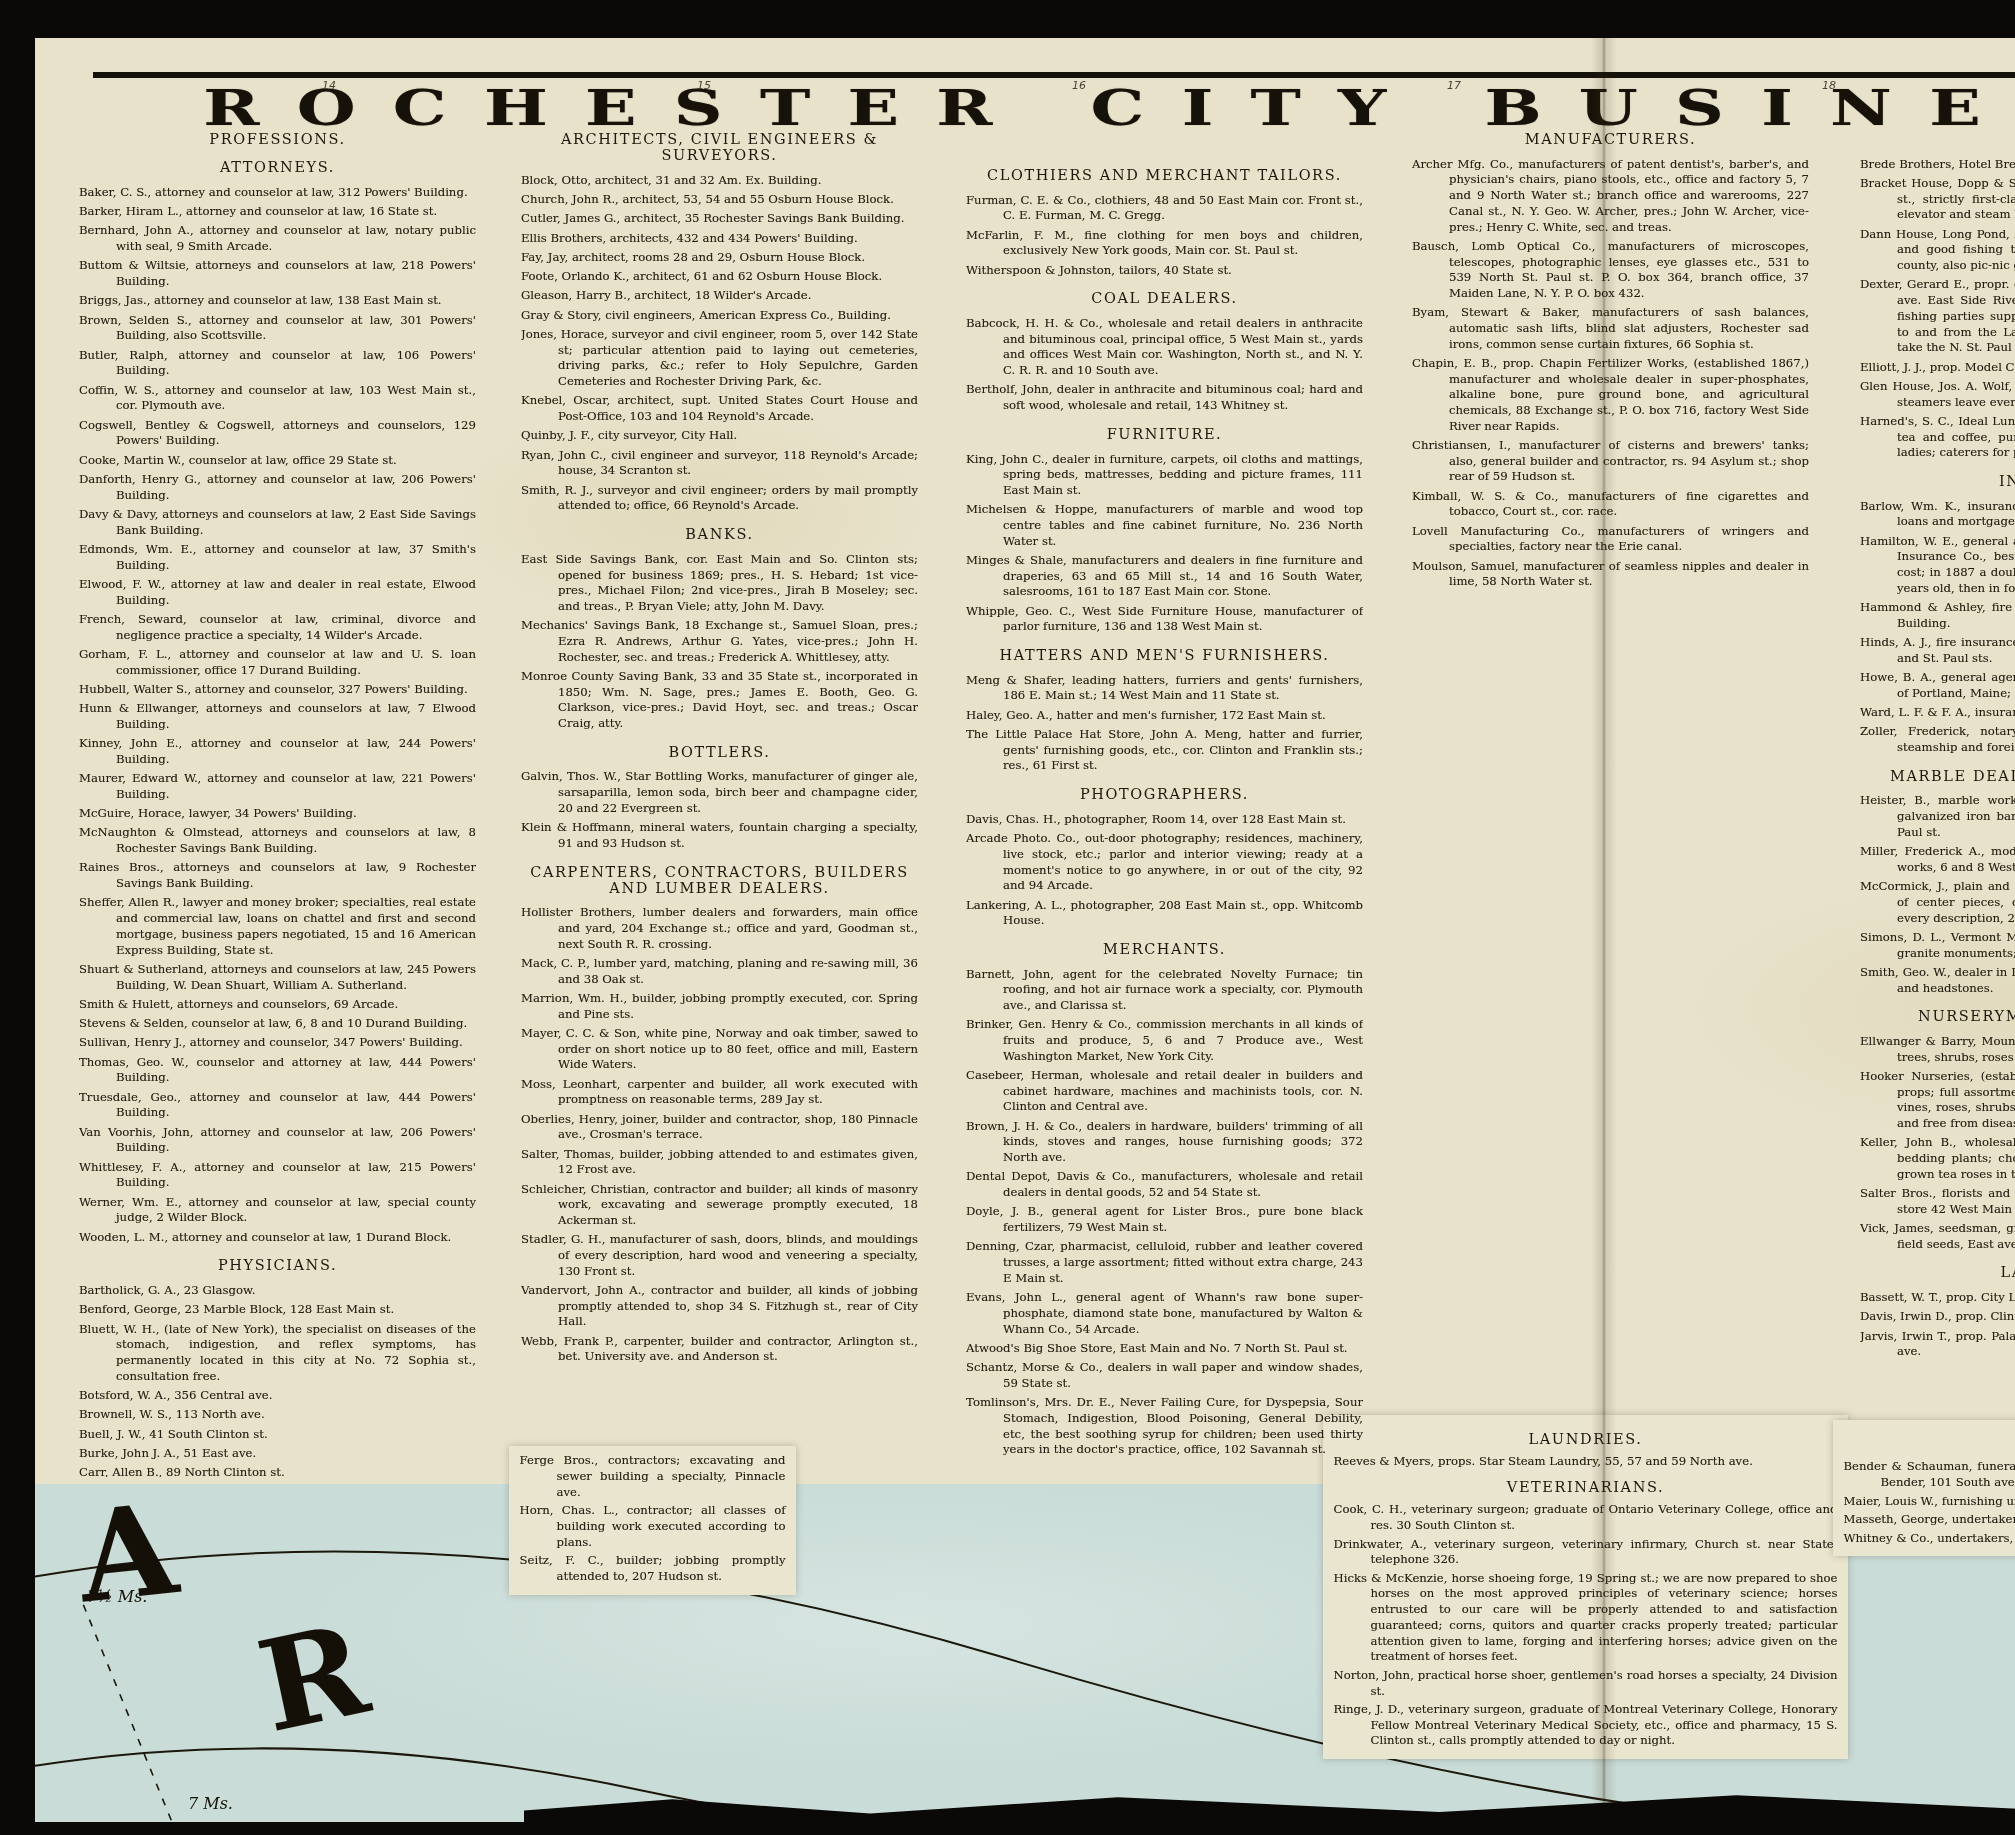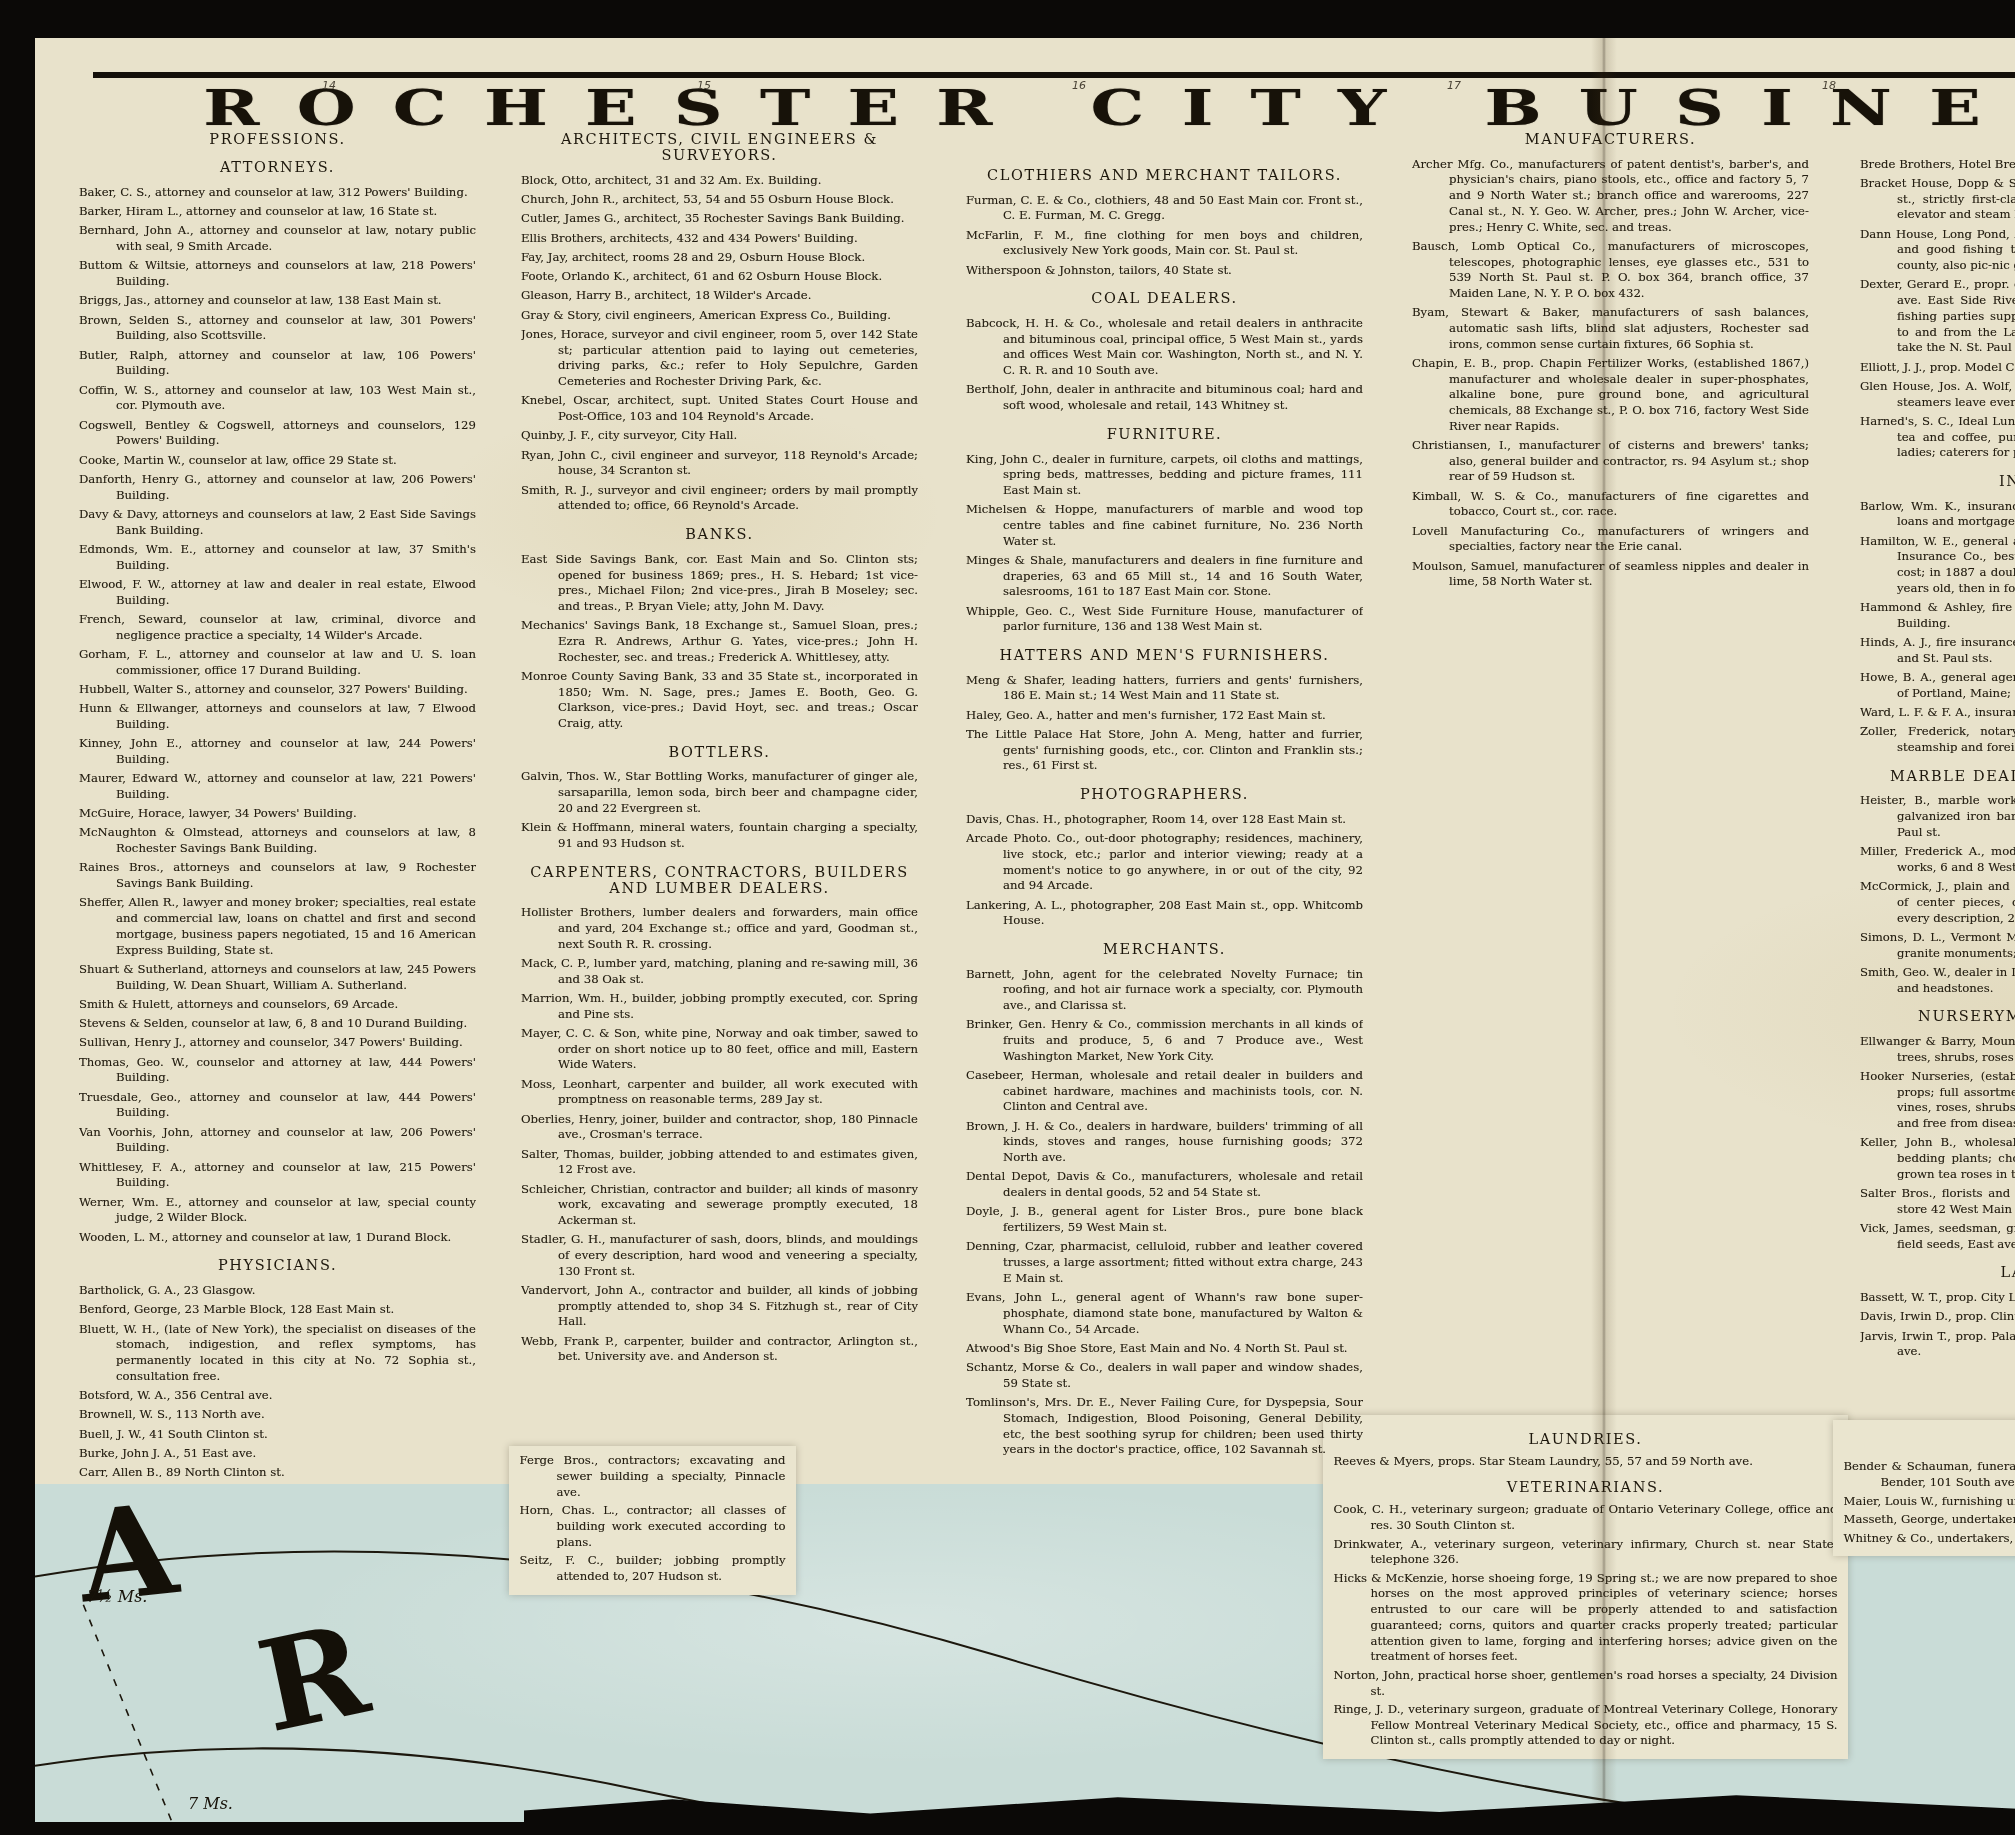--- a/index.html
+++ b/index.html
@@ -207,24 +207,24 @@
       <div class="sec-head">PHOTOGRAPHERS.</div>
       <div class="entry">Davis, Chas. H., photographer, Room 14, over 128 East Main st.</div>
       <div class="entry">Arcade Photo. Co., out-door photography; residences, machinery, live stock, etc.; parlor and interior viewing; ready at a moment's notice to go anywhere, in or out of the city, 92 and 94 Arcade.</div>
       <div class="entry">Lankering, A. L., photographer, 208 East Main st., opp. Whitcomb House.</div>
       <div class="sec-head">MERCHANTS.</div>
       <div class="entry">Barnett, John, agent for the celebrated Novelty Furnace; tin roofing, and hot air furnace work a specialty, cor. Plymouth ave., and Clarissa st.</div>
       <div class="entry">Brinker, Gen. Henry &amp; Co., commission merchants in all kinds of fruits and produce, 5, 6 and 7 Produce ave., West Washington Market, New York City.</div>
       <div class="entry">Casebeer, Herman, wholesale and retail dealer in builders and cabinet hardware, machines and machinists tools, cor. N. Clinton and Central ave.</div>
       <div class="entry">Brown, J. H. &amp; Co., dealers in hardware, builders' trimming of all kinds, stoves and ranges, house furnishing goods; 372 North ave.</div>
       <div class="entry">Dental Depot, Davis &amp; Co., manufacturers, wholesale and retail dealers in dental goods, 52 and 54 State st.</div>
-      <div class="entry">Doyle, J. B., general agent for Lister Bros., pure bone black fertilizers, 59 West Main st.</div>
+      <div class="entry">Doyle, J. B., general agent for Lister Bros., pure bone black fertilizers, 79 West Main st.</div>
       <div class="entry">Denning, Czar, pharmacist, celluloid, rubber and leather covered trusses, a large assortment; fitted without extra charge, 243 E Main st.</div>
       <div class="entry">Evans, John L., general agent of Whann's raw bone super-phosphate, diamond state bone, manufactured by Walton &amp; Whann Co., 54 Arcade.</div>
-      <div class="entry">Atwood's Big Shoe Store, East Main and No. 4 North St. Paul st.</div>
+      <div class="entry">Atwood's Big Shoe Store, East Main and No. 7 North St. Paul st.</div>
       <div class="entry">Schantz, Morse &amp; Co., dealers in wall paper and window shades, 59 State st.</div>
       <div class="entry">Tomlinson's, Mrs. Dr. E., Never Failing Cure, for Dyspepsia, Sour Stomach, Indigestion, Blood Poisoning, General Debility, etc, the best soothing syrup for children; been used thirty years in the doctor's practice, office, 102 Savannah st.</div>
     </div>
   <div class="col c4">
       <div class="sec-head">MANUFACTURERS.</div>
       <div class="entry">Archer Mfg. Co., manufacturers of patent dentist's, barber's, and physician's chairs, piano stools, etc., office and factory 5, 7 and 9 North Water st.; branch office and warerooms, 227 Canal st., N. Y. Geo. W. Archer, pres.; John W. Archer, vice-pres.; Henry C. White, sec. and treas.</div>
       <div class="entry">Bausch, Lomb Optical Co., manufacturers of microscopes, telescopes, photographic lenses, eye glasses etc., 531 to 539 North St. Paul st. P. O. box 364, branch office, 37 Maiden Lane, N. Y. P. O. box 432.</div>
       <div class="entry">Byam, Stewart &amp; Baker, manufacturers of sash balances, automatic sash lifts, blind slat adjusters, Rochester sad irons, common sense curtain fixtures, 66 Sophia st.</div>
       <div class="entry">Chapin, E. B., prop. Chapin Fertilizer Works, (established 1867,) manufacturer and wholesale dealer in super-phosphates, alkaline bone, pure ground bone, and agricultural chemicals, 88 Exchange st., P. O. box 716, factory West Side River near Rapids.</div>
       <div class="entry">Christiansen, I., manufacturer of cisterns and brewers' tanks; also, general builder and contractor, rs. 94 Asylum st.; shop rear of 59 Hudson st.</div>

